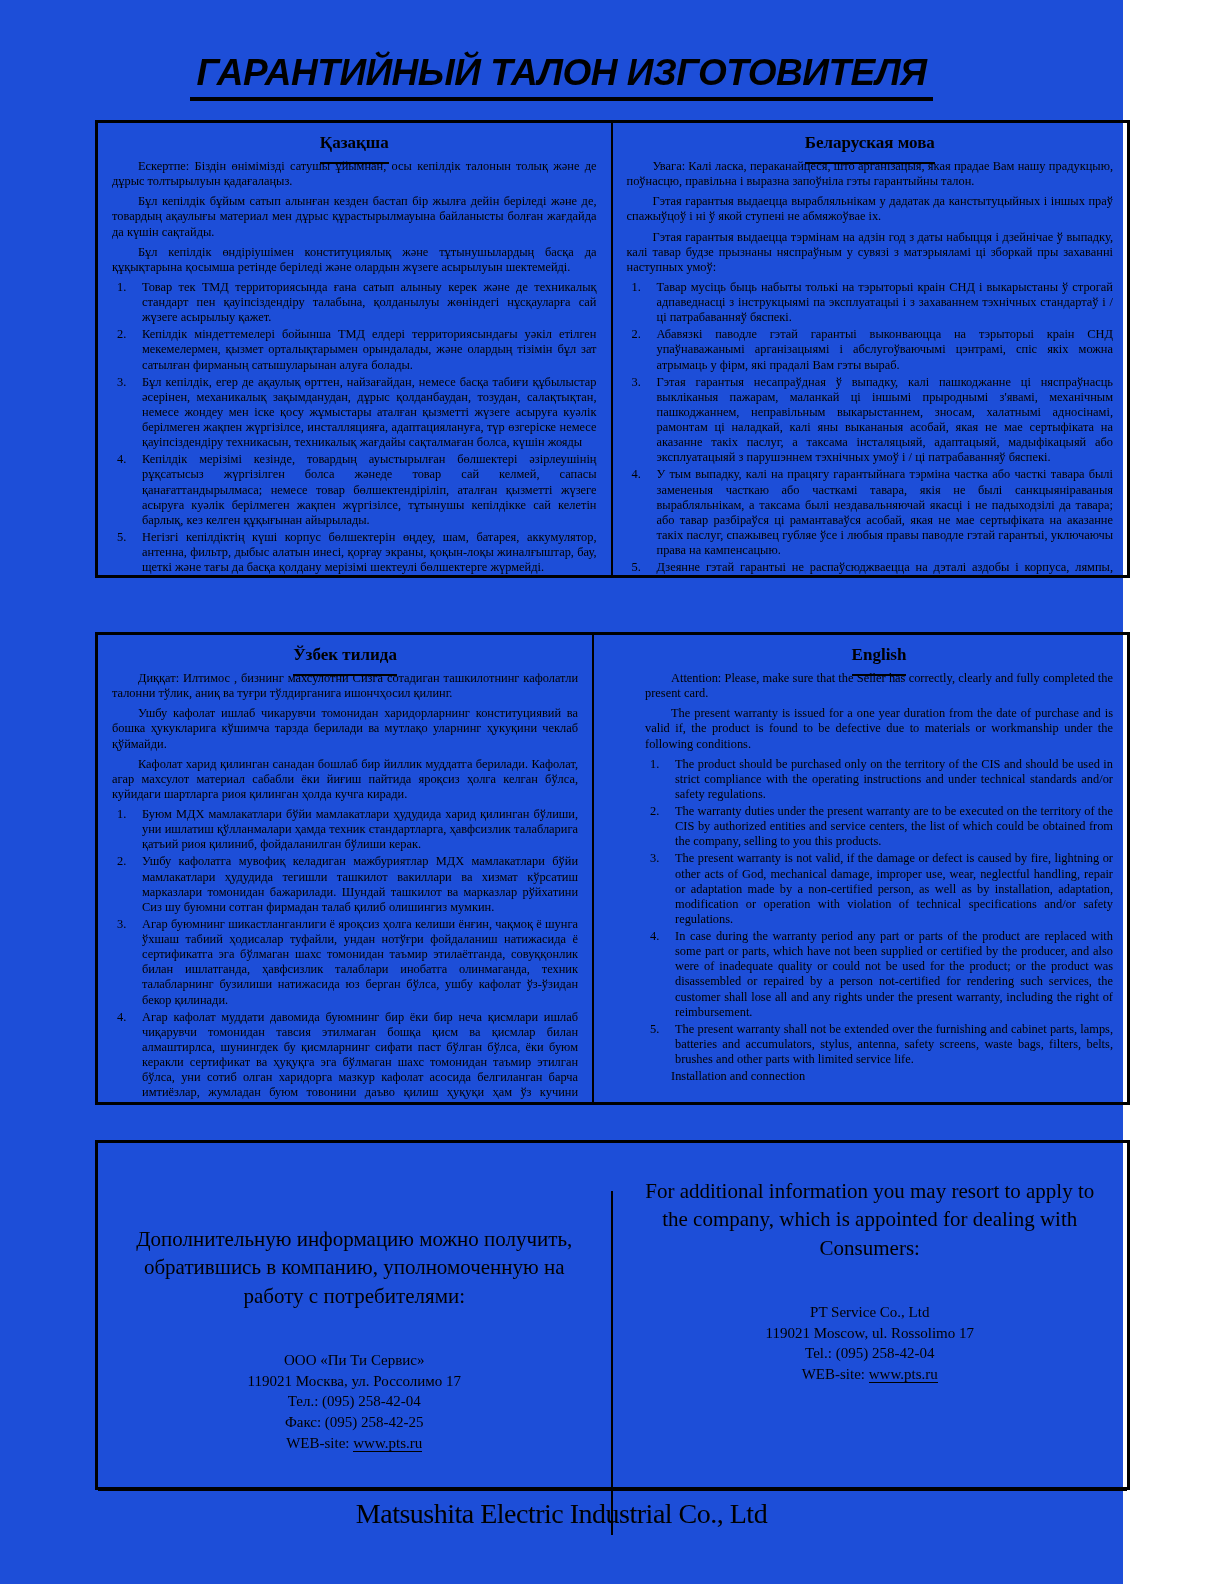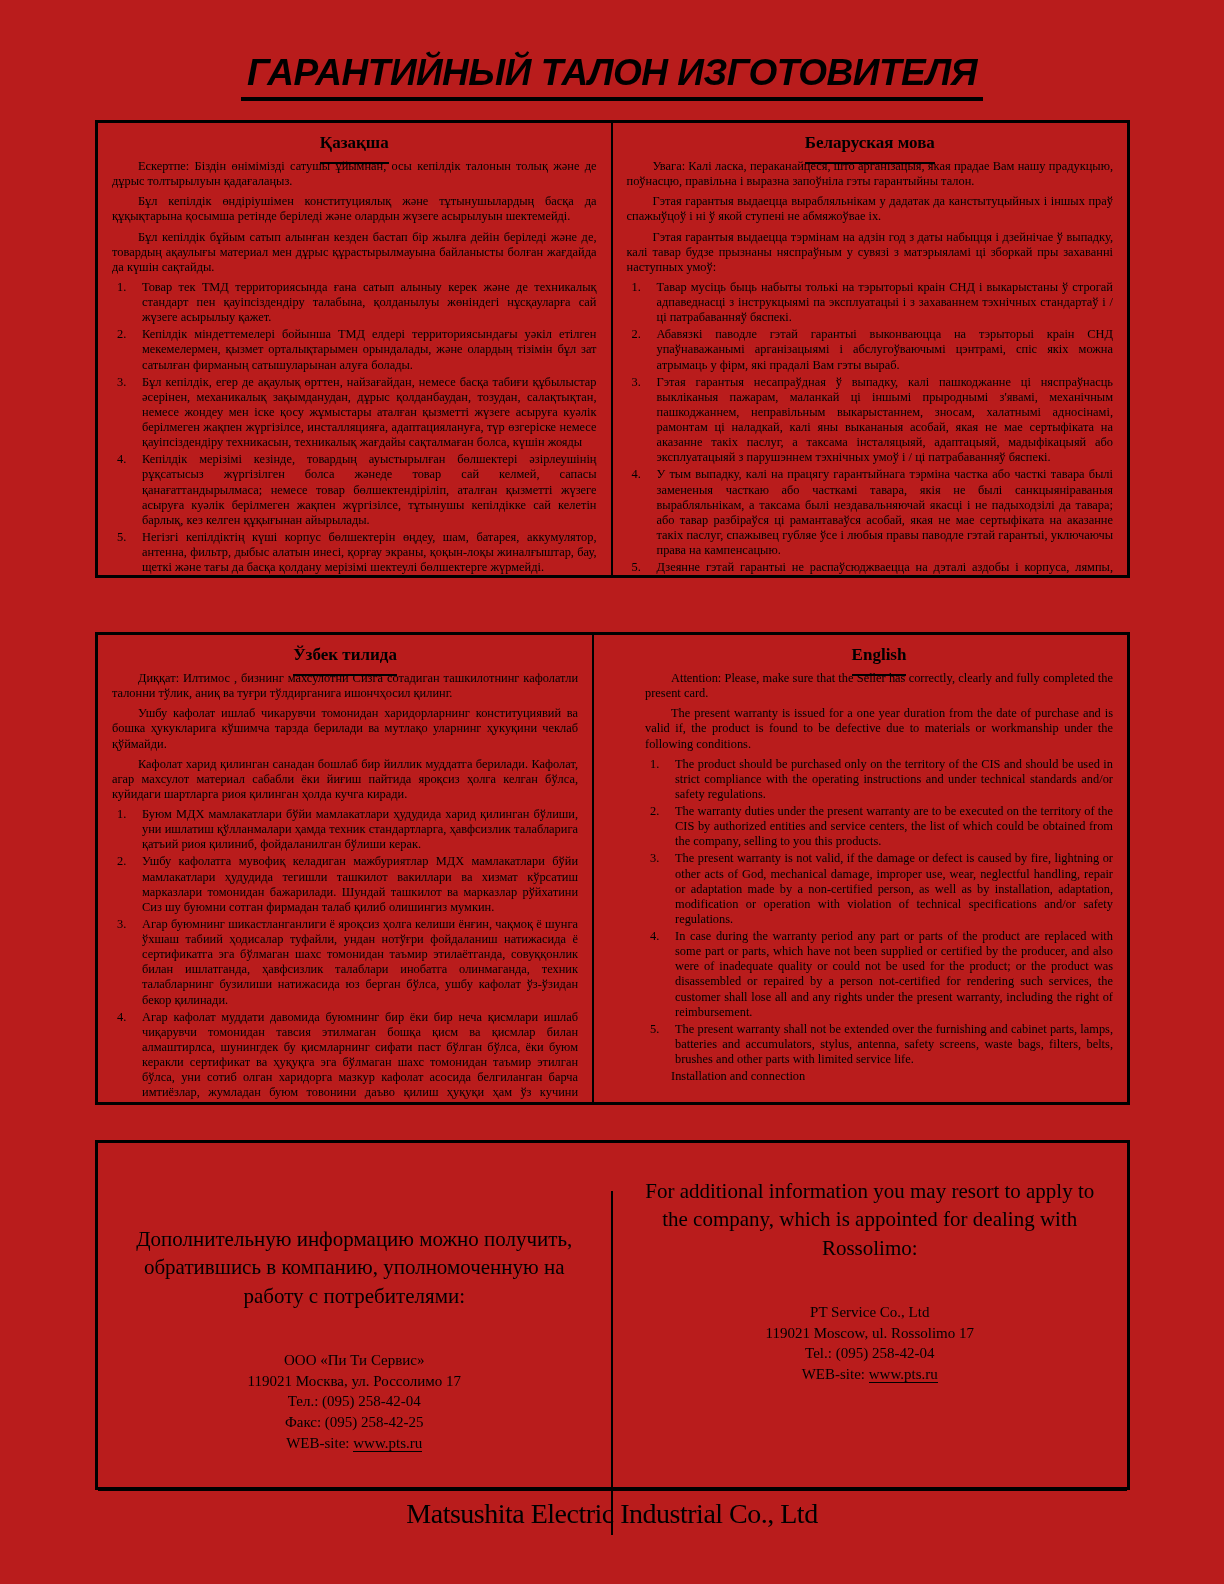--- a/index.html
+++ b/index.html
@@ -1,19 +1,19 @@
 <!DOCTYPE html>
 <html><head>
 <meta charset="utf-8">
 <style>
   html,body{margin:0;padding:0;background:#ffffff;}
   .page{
     position:relative;
-    width:1224px;height:1584px;
-    background:#b91c1c;
+    width:1123px;height:1584px;
+    background:#1d4ed8;
     font-family:"Liberation Serif",serif;
     color:#000;
   }
   
   .doc-title{
     position:absolute;top:52px;left:0;width:100%;
     text-align:center;
   }
   .doc-title span{
     display:inline-block;
@@ -110,22 +110,22 @@
 <div class="page">
 
   <div class="doc-title">
     <span>ГАРАНТИЙНЫЙ ТАЛОН ИЗГОТОВИТЕЛЯ</span>
   </div>
 
   <div class="wbox" id="box-top">
     <div class="col">
       <div class="sec-heading"><span>Қазақша</span></div>
       <p>Ескертпе: Біздін өнімімізді сатушы ұйымнан, осы кепілдік талонын толық және де дұрыс толтырылуын қадағалаңыз.</p>
+      <p>Бұл кепілдік бұйым сатып алынған кезден бастап бір жылға дейін беріледі және де, товардың ақаулығы материал мен дұрыс құрастырылмауына байланысты болған жағдайда да күшін сақтайды.</p>
       <p>Бұл кепілдік өндіріушімен конституциялық және тұтынушылардың басқа да құқықтарына қосымша ретінде беріледі және олардын жүзеге асырылуын шектемейді.</p>
-      <p>Бұл кепілдік бұйым сатып алынған кезден бастап бір жылға дейін беріледі және де, товардың ақаулығы материал мен дұрыс құрастырылмауына байланысты болған жағдайда да күшін сақтайды.</p>
       <ol class="items">
         <li>Товар тек ТМД территориясында ғана сатып алыныу керек және де техникалық стандарт пен қауіпсіздендіру талабына, қолданылуы жөніндегі нұсқауларға сай жүзеге асырылыу қажет.</li>
         <li>Кепілдік міндеттемелері бойынша ТМД елдері территориясындағы уәкіл етілген мекемелермен, қызмет орталықтарымен орындалады, және олардың тізімін бұл зат сатылған фирманың сатышуларынан алуға болады.</li>
         <li>Бұл кепілдік, егер де ақаулық өрттен, найзағайдан, немесе басқа табиғи құбылыстар әсерінен, механикалық зақымданудан, дұрыс қолданбаудан, тозудан, салақтықтан, немесе жондеу мен іске қосу жұмыстары аталған қызметті жүзеге асыруға куәлік берілмеген жақпен жүргізілсе, инсталляцияға, адаптациялануға, түр өзгеріске немесе қауіпсіздендіру техникасын, техникалық жағдайы сақталмаған болса, күшін жояды</li>
         <li>Кепілдік мерізімі кезінде, товардың ауыстырылған бөлшектері әзірлеушінің рұқсатысыз жүргізілген болса жәнеде товар сай келмей, сапасы қанағаттандырылмаса; немесе товар бөлшектендіріліп, аталған қызметті жүзеге асыруға куәлік берілмеген жақпен жүргізілсе, тұтынушы кепілдікке сай келетін барлық, кез келген құқығынан айырылады.</li>
         <li>Негізгі кепілдіктің күші корпус бөлшектерін өңдеу, шам, батарея, аккумулятор, антенна, фильтр, дыбыс алатын инесі, қорғау экраны, қоқын-лоқы жиналғыштар, бау, щеткі  және тағы да басқа қолдану мерізімі шектеулі бөлшектерге жүрмейді.</li>
       </ol>
 
     </div>
     <div class="col">
@@ -179,21 +179,21 @@
     <div class="ccell left">
       <p class="contact-lead">Дополнительную информацию можно получить, обратившись в компанию, уполномоченную на работу с потребителями:</p>
       <div class="contact-line">ООО «Пи Ти Сервис»</div>
       <div class="contact-line">119021 Москва, ул. Россолимо 17</div>
       <div class="contact-line">Тел.: (095) 258-42-04</div>
       <div class="contact-line">Факс: (095) 258-42-25</div>
       <div class="contact-line"><span>WEB-site: </span><span class="ulink">www.pts.ru</span></div>
 
     </div>
     <div class="ccell">
-      <p class="contact-lead">For additional information you may resort to apply to the company, which is appointed for dealing with Rossolimo:</p>
+      <p class="contact-lead">For additional information you may resort to apply to the company, which is appointed for dealing with Consumers:</p>
       <div class="contact-line">PT Service Co., Ltd</div>
       <div class="contact-line">119021 Moscow, ul. Rossolimo 17</div>
       <div class="contact-line">Tel.: (095) 258-42-04</div>
       <div class="contact-line"><span>WEB-site: </span><span class="ulink">www.pts.ru</span></div>
 
     </div>
     <div class="empty left"></div>
     <div class="empty"></div>
   </div>
 

